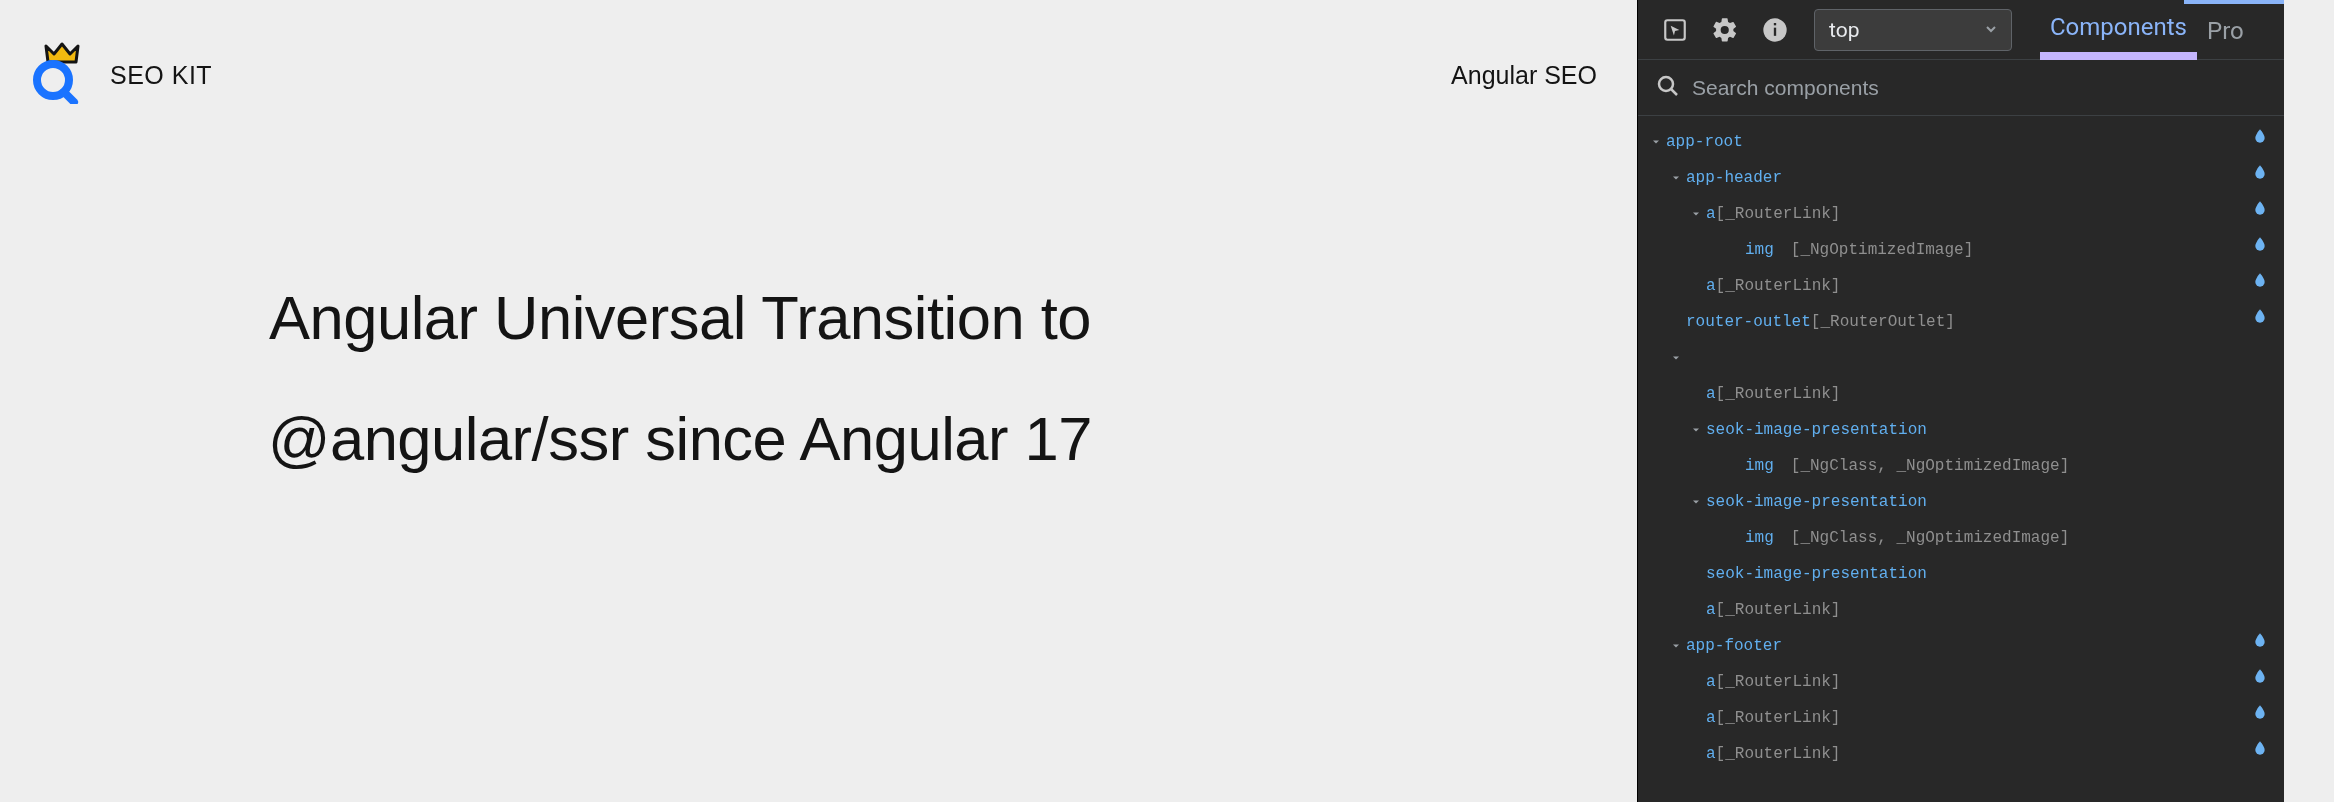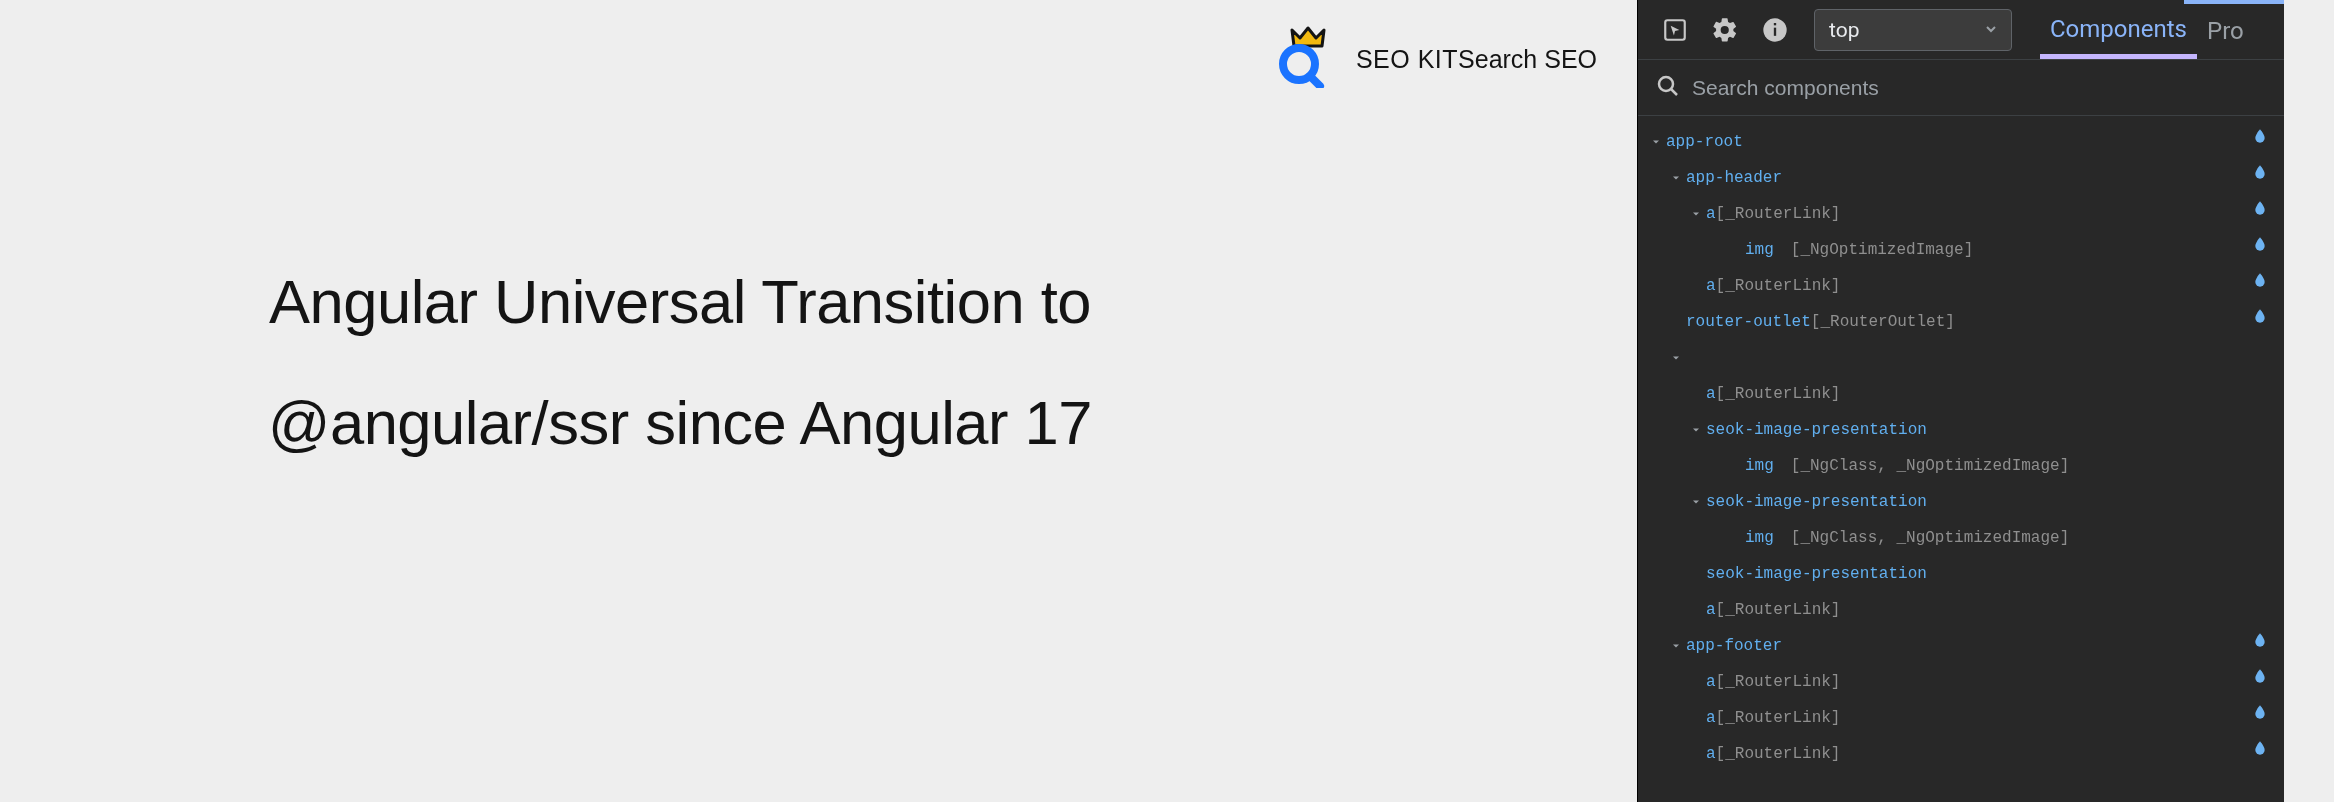--- a/index.html
+++ b/index.html
@@ -15,22 +15,22 @@
 
 .site {
   width: 1637px;
   height: 802px;
   background: #eeeeee;
   position: relative;
 }
 .site-header {
   display: flex;
   align-items: center;
-  justify-content: flex-end;
-  padding: 26px 40px 0 28px;
+  justify-content: space-between;
+  padding: 42px 40px 0 28px;
 }
 .brand {
   display: flex;
   align-items: center;
   gap: 28px;
 }
 .brand-name {
   font-size: 25px;
   font-weight: 500;
   letter-spacing: 0.5px;
@@ -110,21 +110,21 @@
   gap: 0;
   margin-left: 12px;
 }
 .dt-tab {
   font-size: 24px;
   color: #8ab4f8;
   padding: 14px 10px 11px 10px;
   cursor: pointer;
 }
 .dt-tab.active {
-  border-bottom: 5px solid #c4b5fd;
+  border-bottom: 8px solid #c4b5fd;
   text-align: center;
 }
 .dt-tab.inactive { color: #9aa0a6; text-align: center; }
 
 .dt-search {
   height: 56px;
   display: flex;
   align-items: center;
   gap: 12px;
   padding: 0 18px;
@@ -200,21 +200,21 @@
           <path d="M18 4 L26 12 L34 2 L42 12 L50 4 L48 20 L20 20 Z" fill="#f2b90f" stroke="#141414" stroke-width="3" stroke-linejoin="round"></path>
 
           <circle cx="25" cy="38" r="16" fill="none" stroke="#1a73ff" stroke-width="8"></circle>
 
           <line x1="36" y1="50" x2="46" y2="60" stroke="#1a73ff" stroke-width="8" stroke-linecap="round"></line>
         </svg>
       </span>
       <span class="brand-name">SEO KIT</span>
     </div>
     <nav>
-      <a class="nav-link">Search SEO</a>
+      <a class="nav-link">Angular SEO</a>
     </nav>
   </header>
 
   <article class="article">
     <h1>
       <span>Angular Universal Transition to</span><br>
       <span>@angular/ssr since Angular 17</span>
     </h1>
   </article>
 </div>

